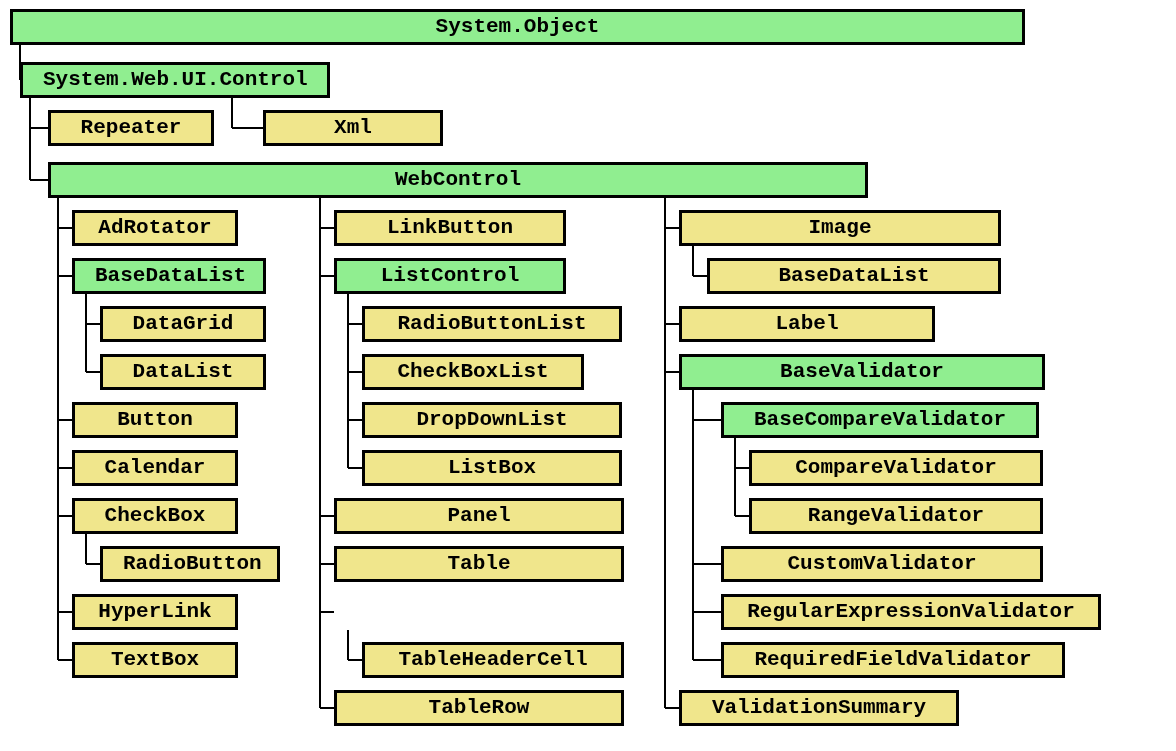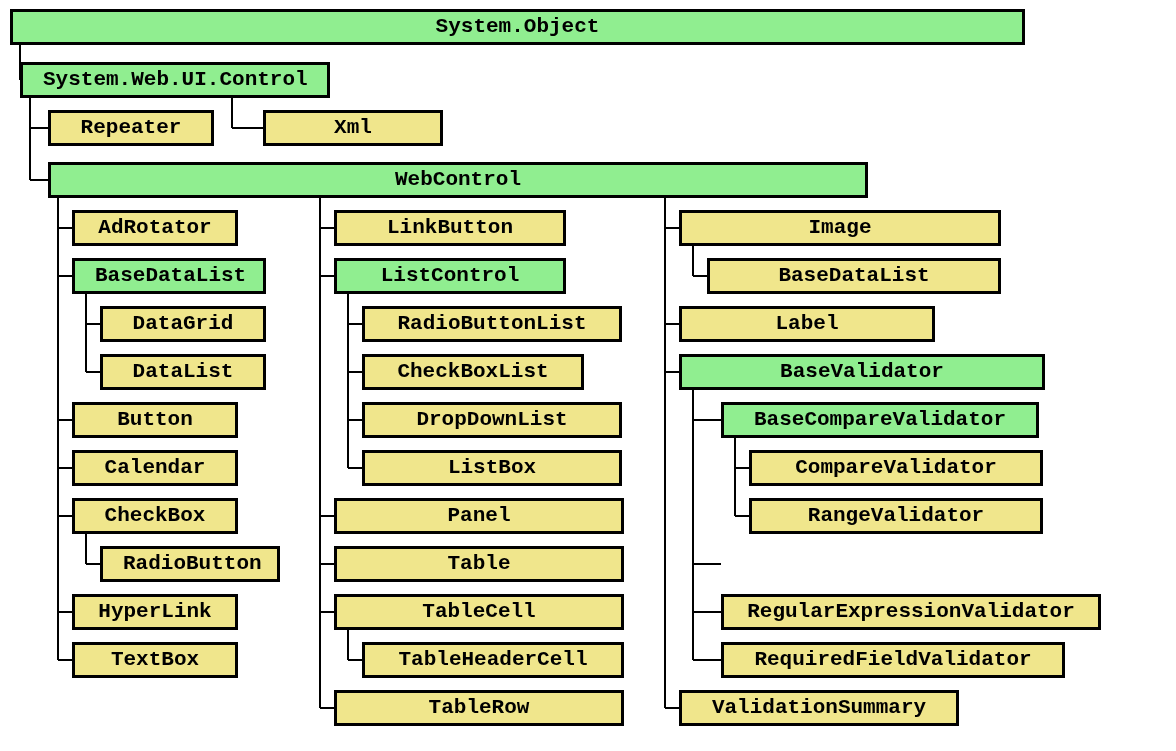--- a/index.html
+++ b/index.html
@@ -132,28 +132,28 @@
 <div class="box yellow" style="left:72px; top:642px; width:166px;">TextBox</div>
 
 <div class="box yellow" style="left:334px; top:210px; width:232px;">LinkButton</div>
 <div class="box green" style="left:334px; top:258px; width:232px;">ListControl</div>
 <div class="box yellow" style="left:362px; top:306px; width:260px;">RadioButtonList</div>
 <div class="box yellow" style="left:362px; top:354px; width:222px;">CheckBoxList</div>
 <div class="box yellow" style="left:362px; top:402px; width:260px;">DropDownList</div>
 <div class="box yellow" style="left:362px; top:450px; width:260px;">ListBox</div>
 <div class="box yellow" style="left:334px; top:498px; width:290px;">Panel</div>
 <div class="box yellow" style="left:334px; top:546px; width:290px;">Table</div>
-<div class="box yellow" style="left:334px; top:594px; width:290px;">TableCell</div>
 <div class="box yellow" style="left:362px; top:642px; width:262px;">TableHeaderCell</div>
 <div class="box yellow" style="left:334px; top:690px; width:290px;">TableRow</div>
 
 <div class="box yellow" style="left:679px; top:210px; width:322px;">Image</div>
 <div class="box yellow" style="left:707px; top:258px; width:294px;">BaseDataList</div>
 <div class="box yellow" style="left:679px; top:306px; width:256px;">Label</div>
 <div class="box green" style="left:679px; top:354px; width:366px;">BaseValidator</div>
 <div class="box green" style="left:721px; top:402px; width:318px;">BaseCompareValidator</div>
 <div class="box yellow" style="left:749px; top:450px; width:294px;">CompareValidator</div>
 <div class="box yellow" style="left:749px; top:498px; width:294px;">RangeValidator</div>
+<div class="box yellow" style="left:721px; top:546px; width:322px;">CustomValidator</div>
 <div class="box yellow" style="left:721px; top:594px; width:380px;">RegularExpressionValidator</div>
 <div class="box yellow" style="left:721px; top:642px; width:344px;">RequiredFieldValidator</div>
 <div class="box yellow" style="left:679px; top:690px; width:280px;">ValidationSummary</div>
 
 </div>
 
 </body></html>

